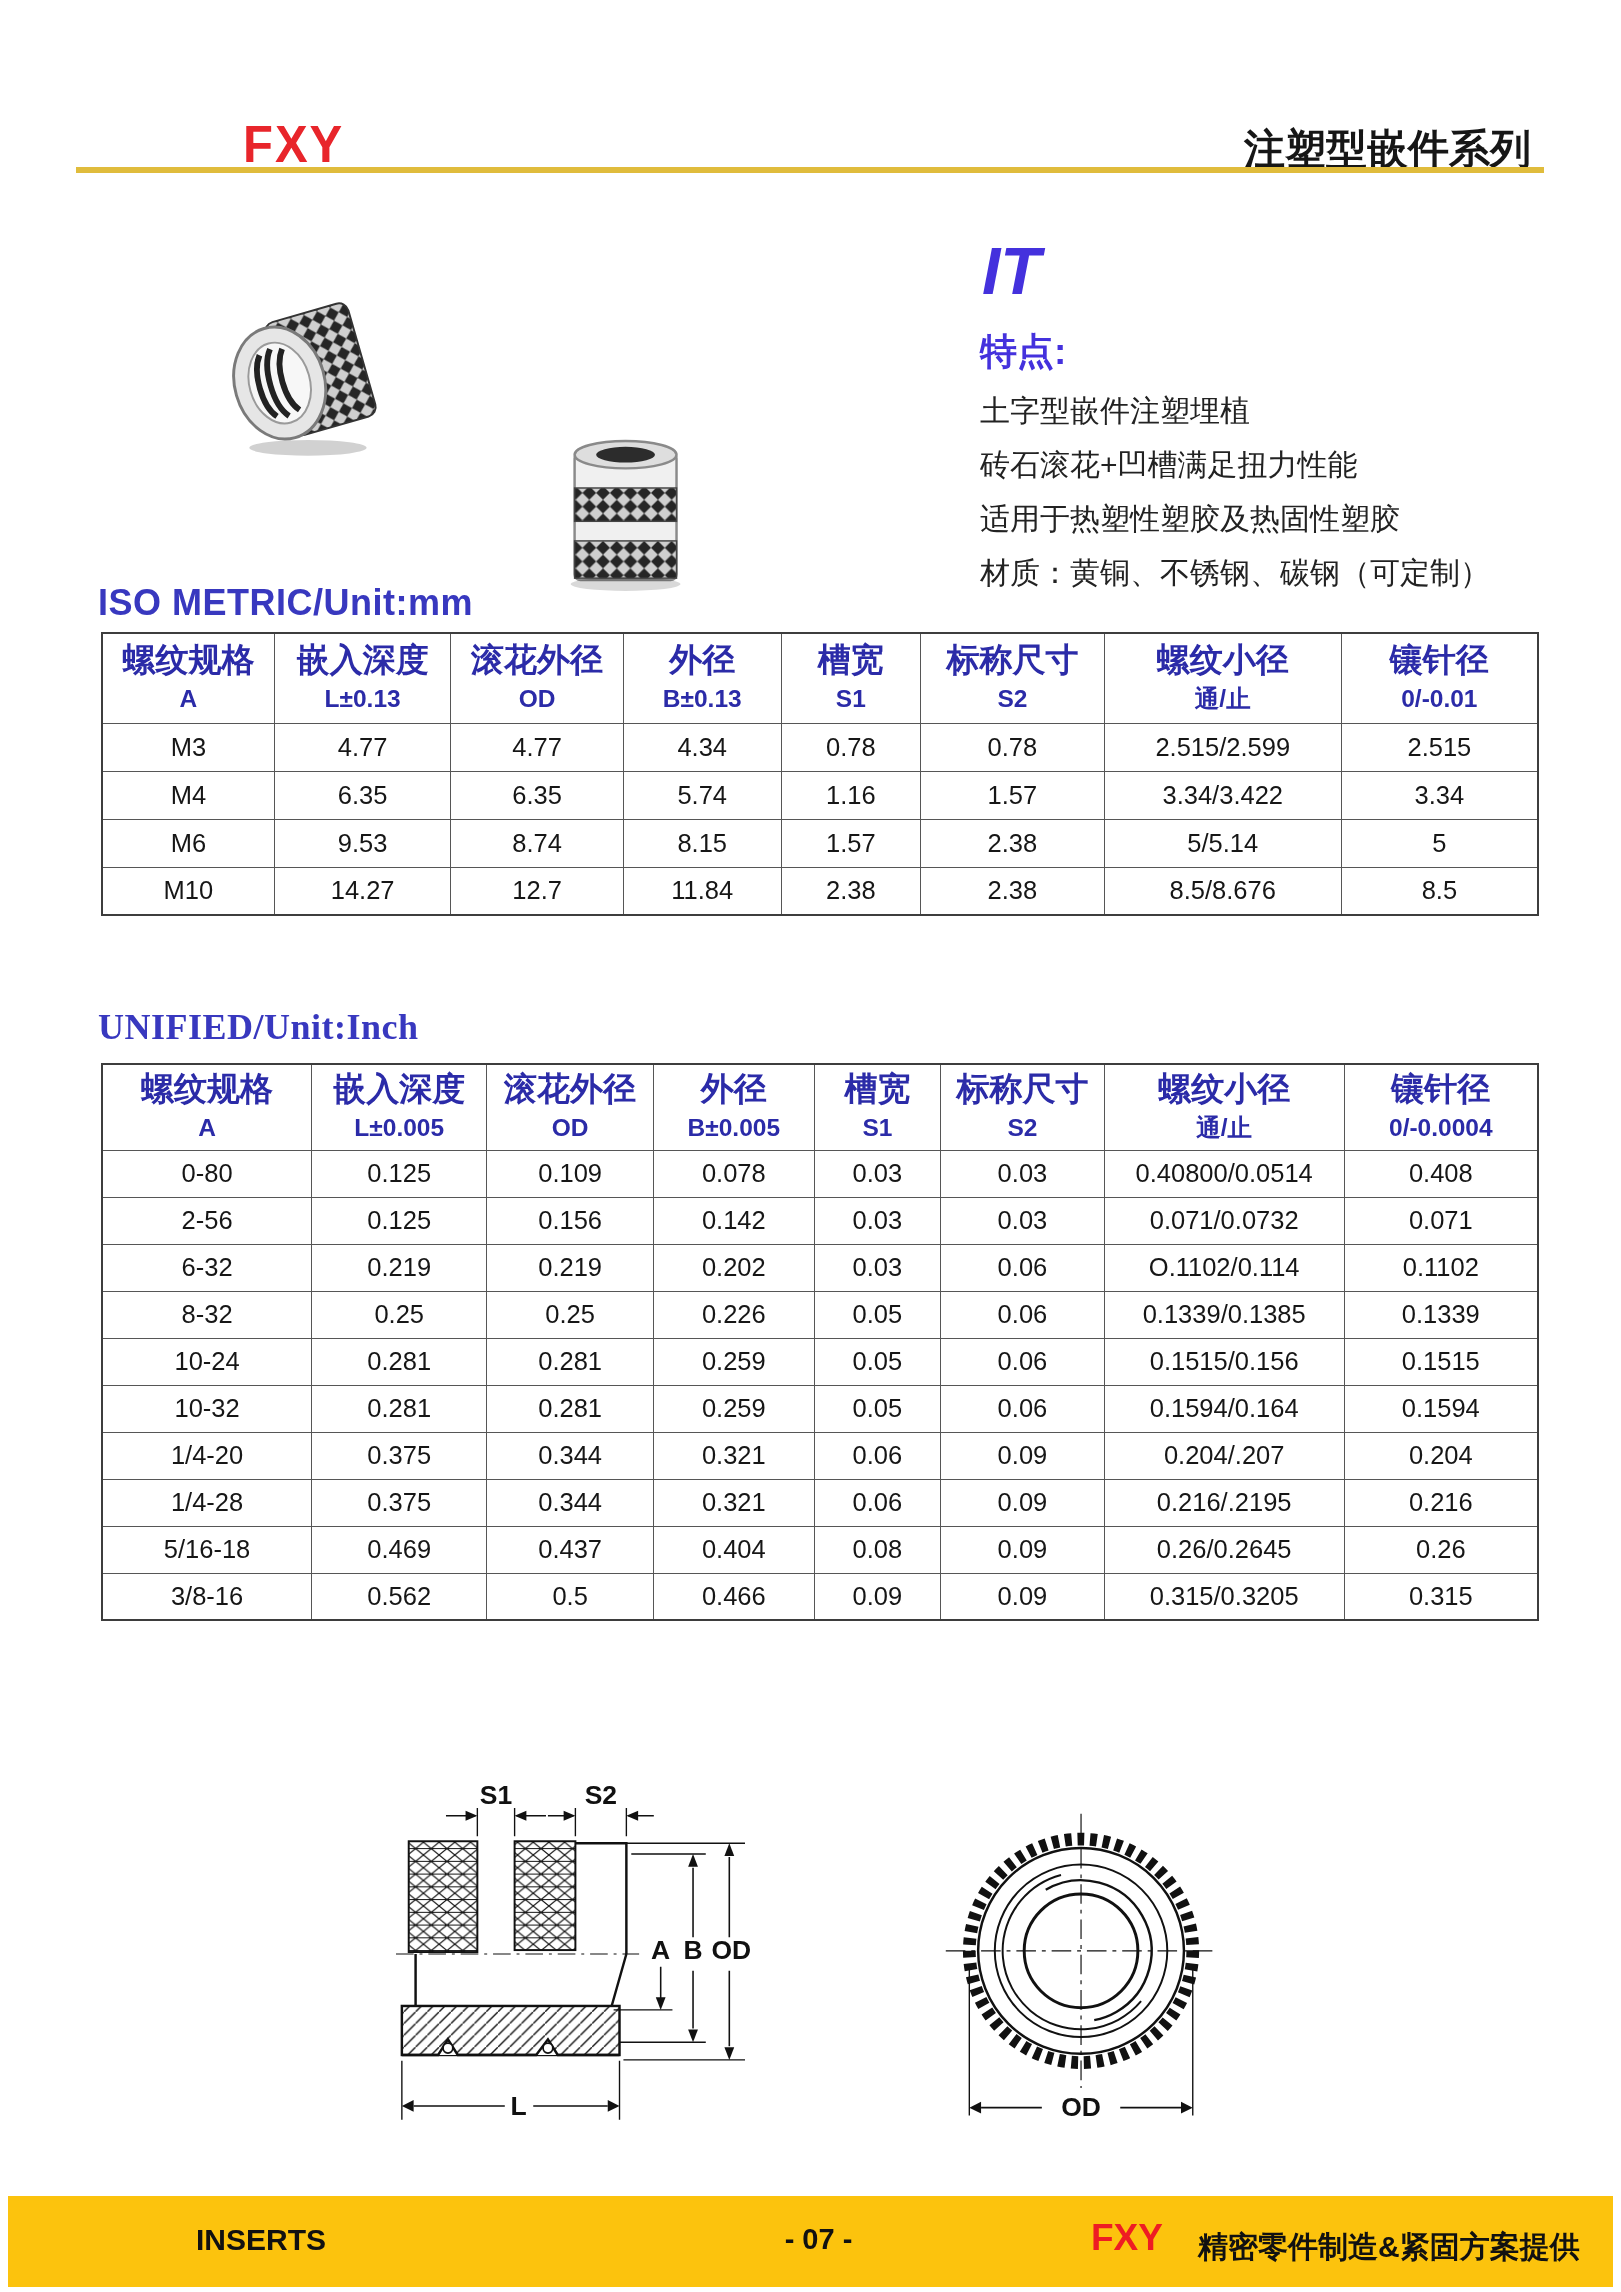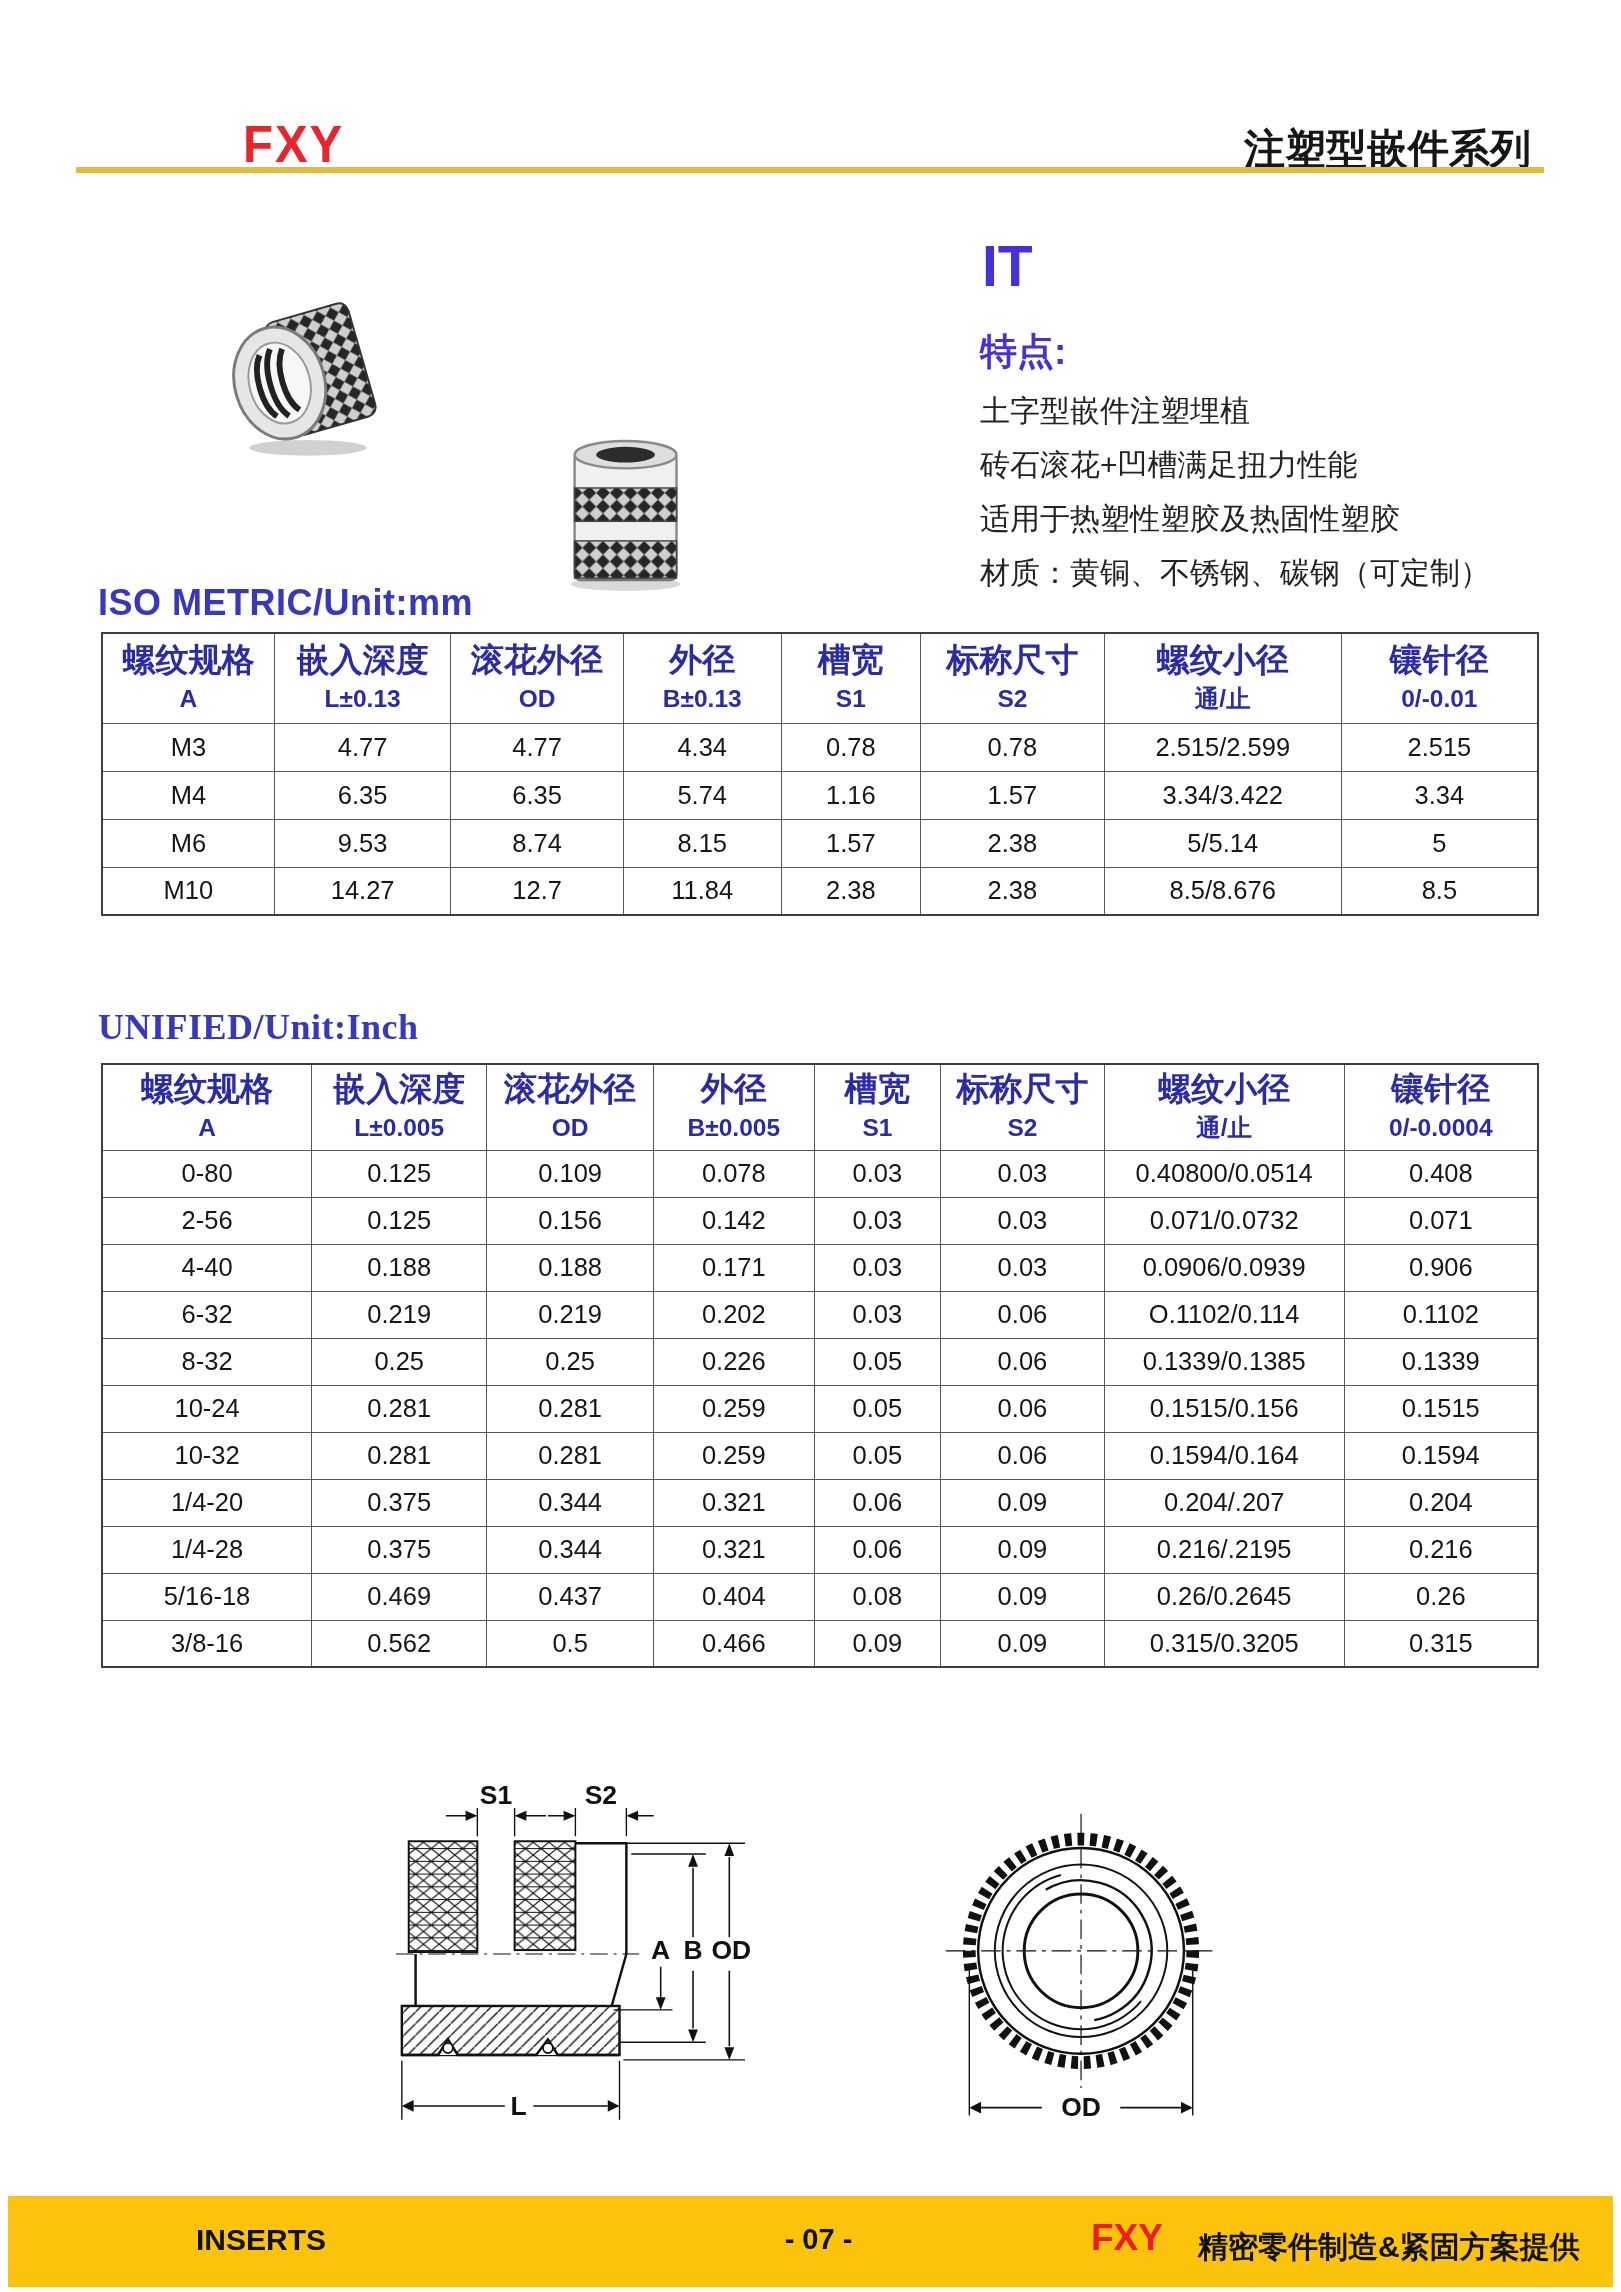--- a/index.html
+++ b/index.html
@@ -6,21 +6,21 @@
   #page{position:relative;width:1621px;height:2293px;background:#ffffff;overflow:hidden;
         font-family:"Liberation Sans","DejaVu Sans",sans-serif;color:#1a1a1a;}
 
   
   .logo{position:absolute;left:243px;top:116px;font-size:49px;font-weight:800;
         letter-spacing:2px;color:#e8252b;transform:scaleY(1.05);}
   .doc-title{position:absolute;right:90px;top:122px;font-size:41px;font-weight:700;color:#161616;}
   .head-rule{position:absolute;left:76px;top:167px;width:1468px;height:5.9px;background:#e0bc3c;}
 
   
-  .model{position:absolute;left:982px;top:233px;font-size:57px;font-weight:800;color:#4431dd;}
+  .model{position:absolute;left:982px;top:233px;font-size:66px;font-weight:800;color:#4431dd;font-style:italic;}
   .features-title{position:absolute;left:980px;top:327px;font-size:37px;font-weight:800;color:#4431dd;}
   .features{position:absolute;left:980px;top:384px;font-size:30px;line-height:54px;color:#222;}
   .features div{white-space:nowrap;}
 
   .photo{position:absolute;}
 
   
   .sec-h{position:absolute;left:98px;font-size:36px;font-weight:800;color:#3838bf;letter-spacing:0.5px;}
   #sec1{top:582px;}
   #sec2{top:1006px;font-family:Liberation Serif, serif;}
@@ -252,30 +252,20 @@
           <td>2-56</td>
           <td>0.125</td>
           <td>0.156</td>
           <td>0.142</td>
           <td>0.03</td>
           <td>0.03</td>
           <td>0.071/0.0732</td>
           <td>0.071</td>
         </tr>
         <tr>
-          <td>4-40</td>
-          <td>0.188</td>
-          <td>0.188</td>
-          <td>0.171</td>
-          <td>0.03</td>
-          <td>0.03</td>
-          <td>0.0906/0.0939</td>
-          <td>0.906</td>
-        </tr>
-        <tr>
           <td>6-32</td>
           <td>0.219</td>
           <td>0.219</td>
           <td>0.202</td>
           <td>0.03</td>
           <td>0.06</td>
           <td>O.1102/0.114</td>
           <td>0.1102</td>
         </tr>
         <tr>

